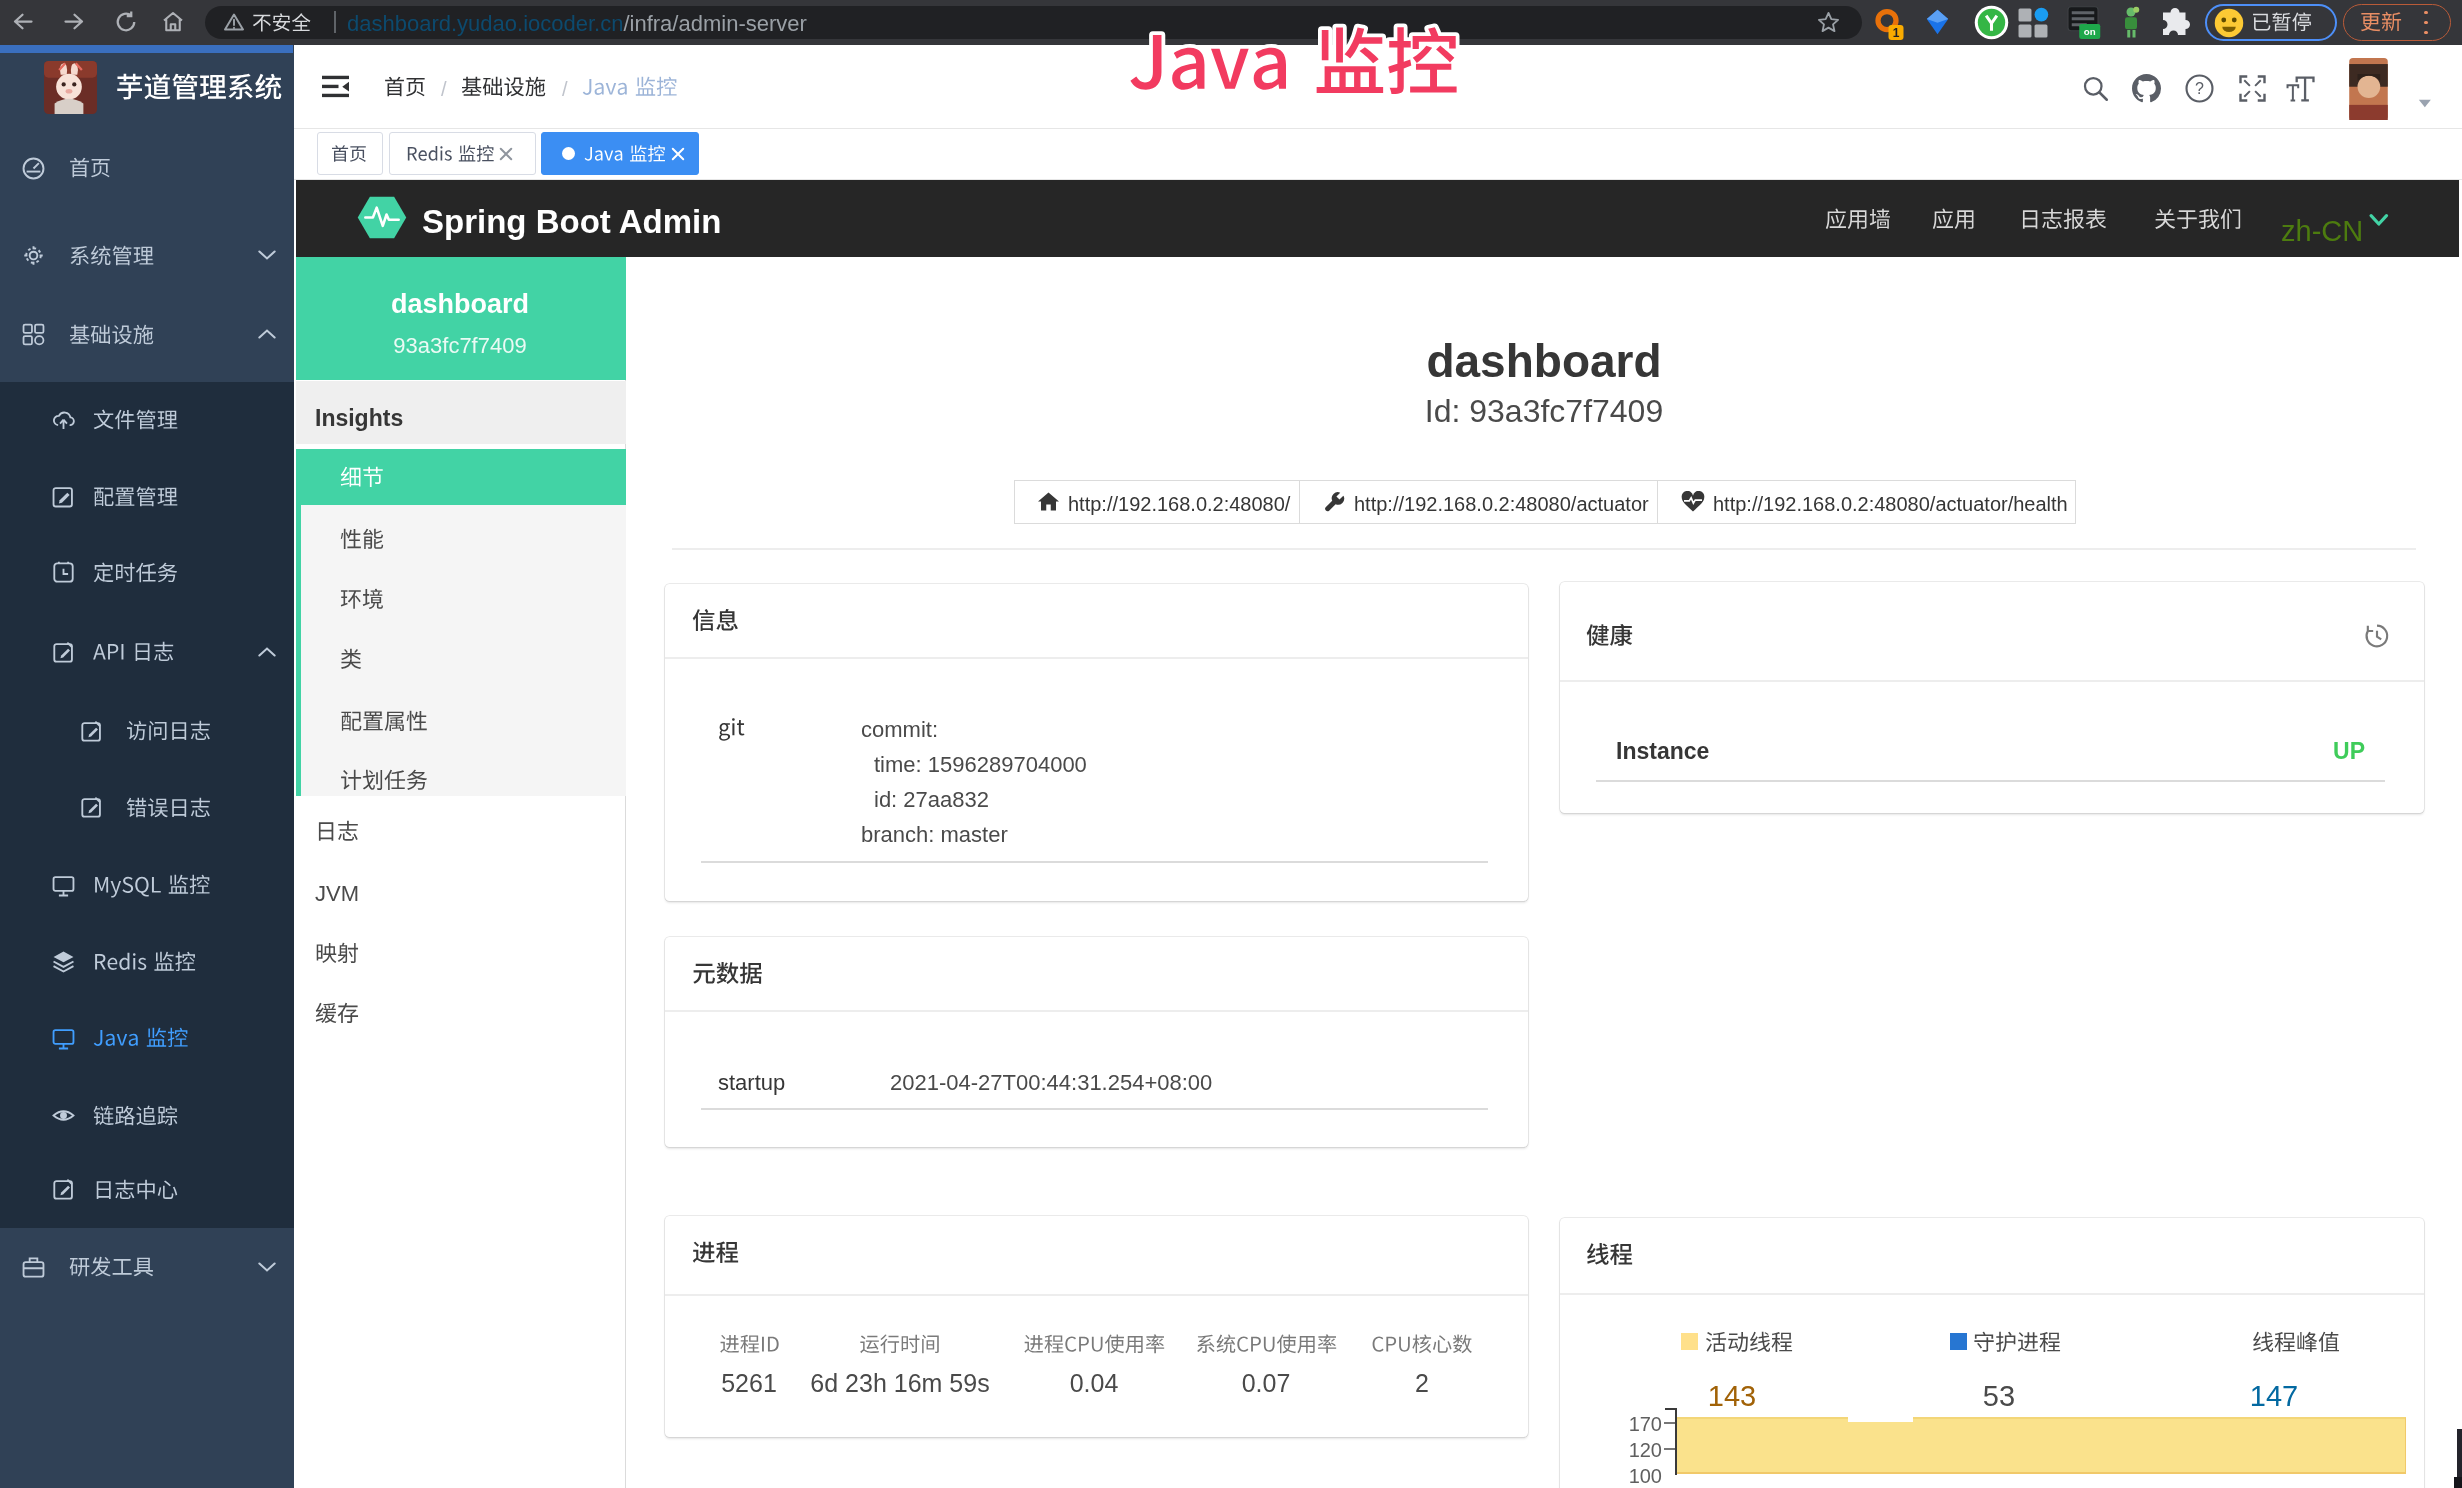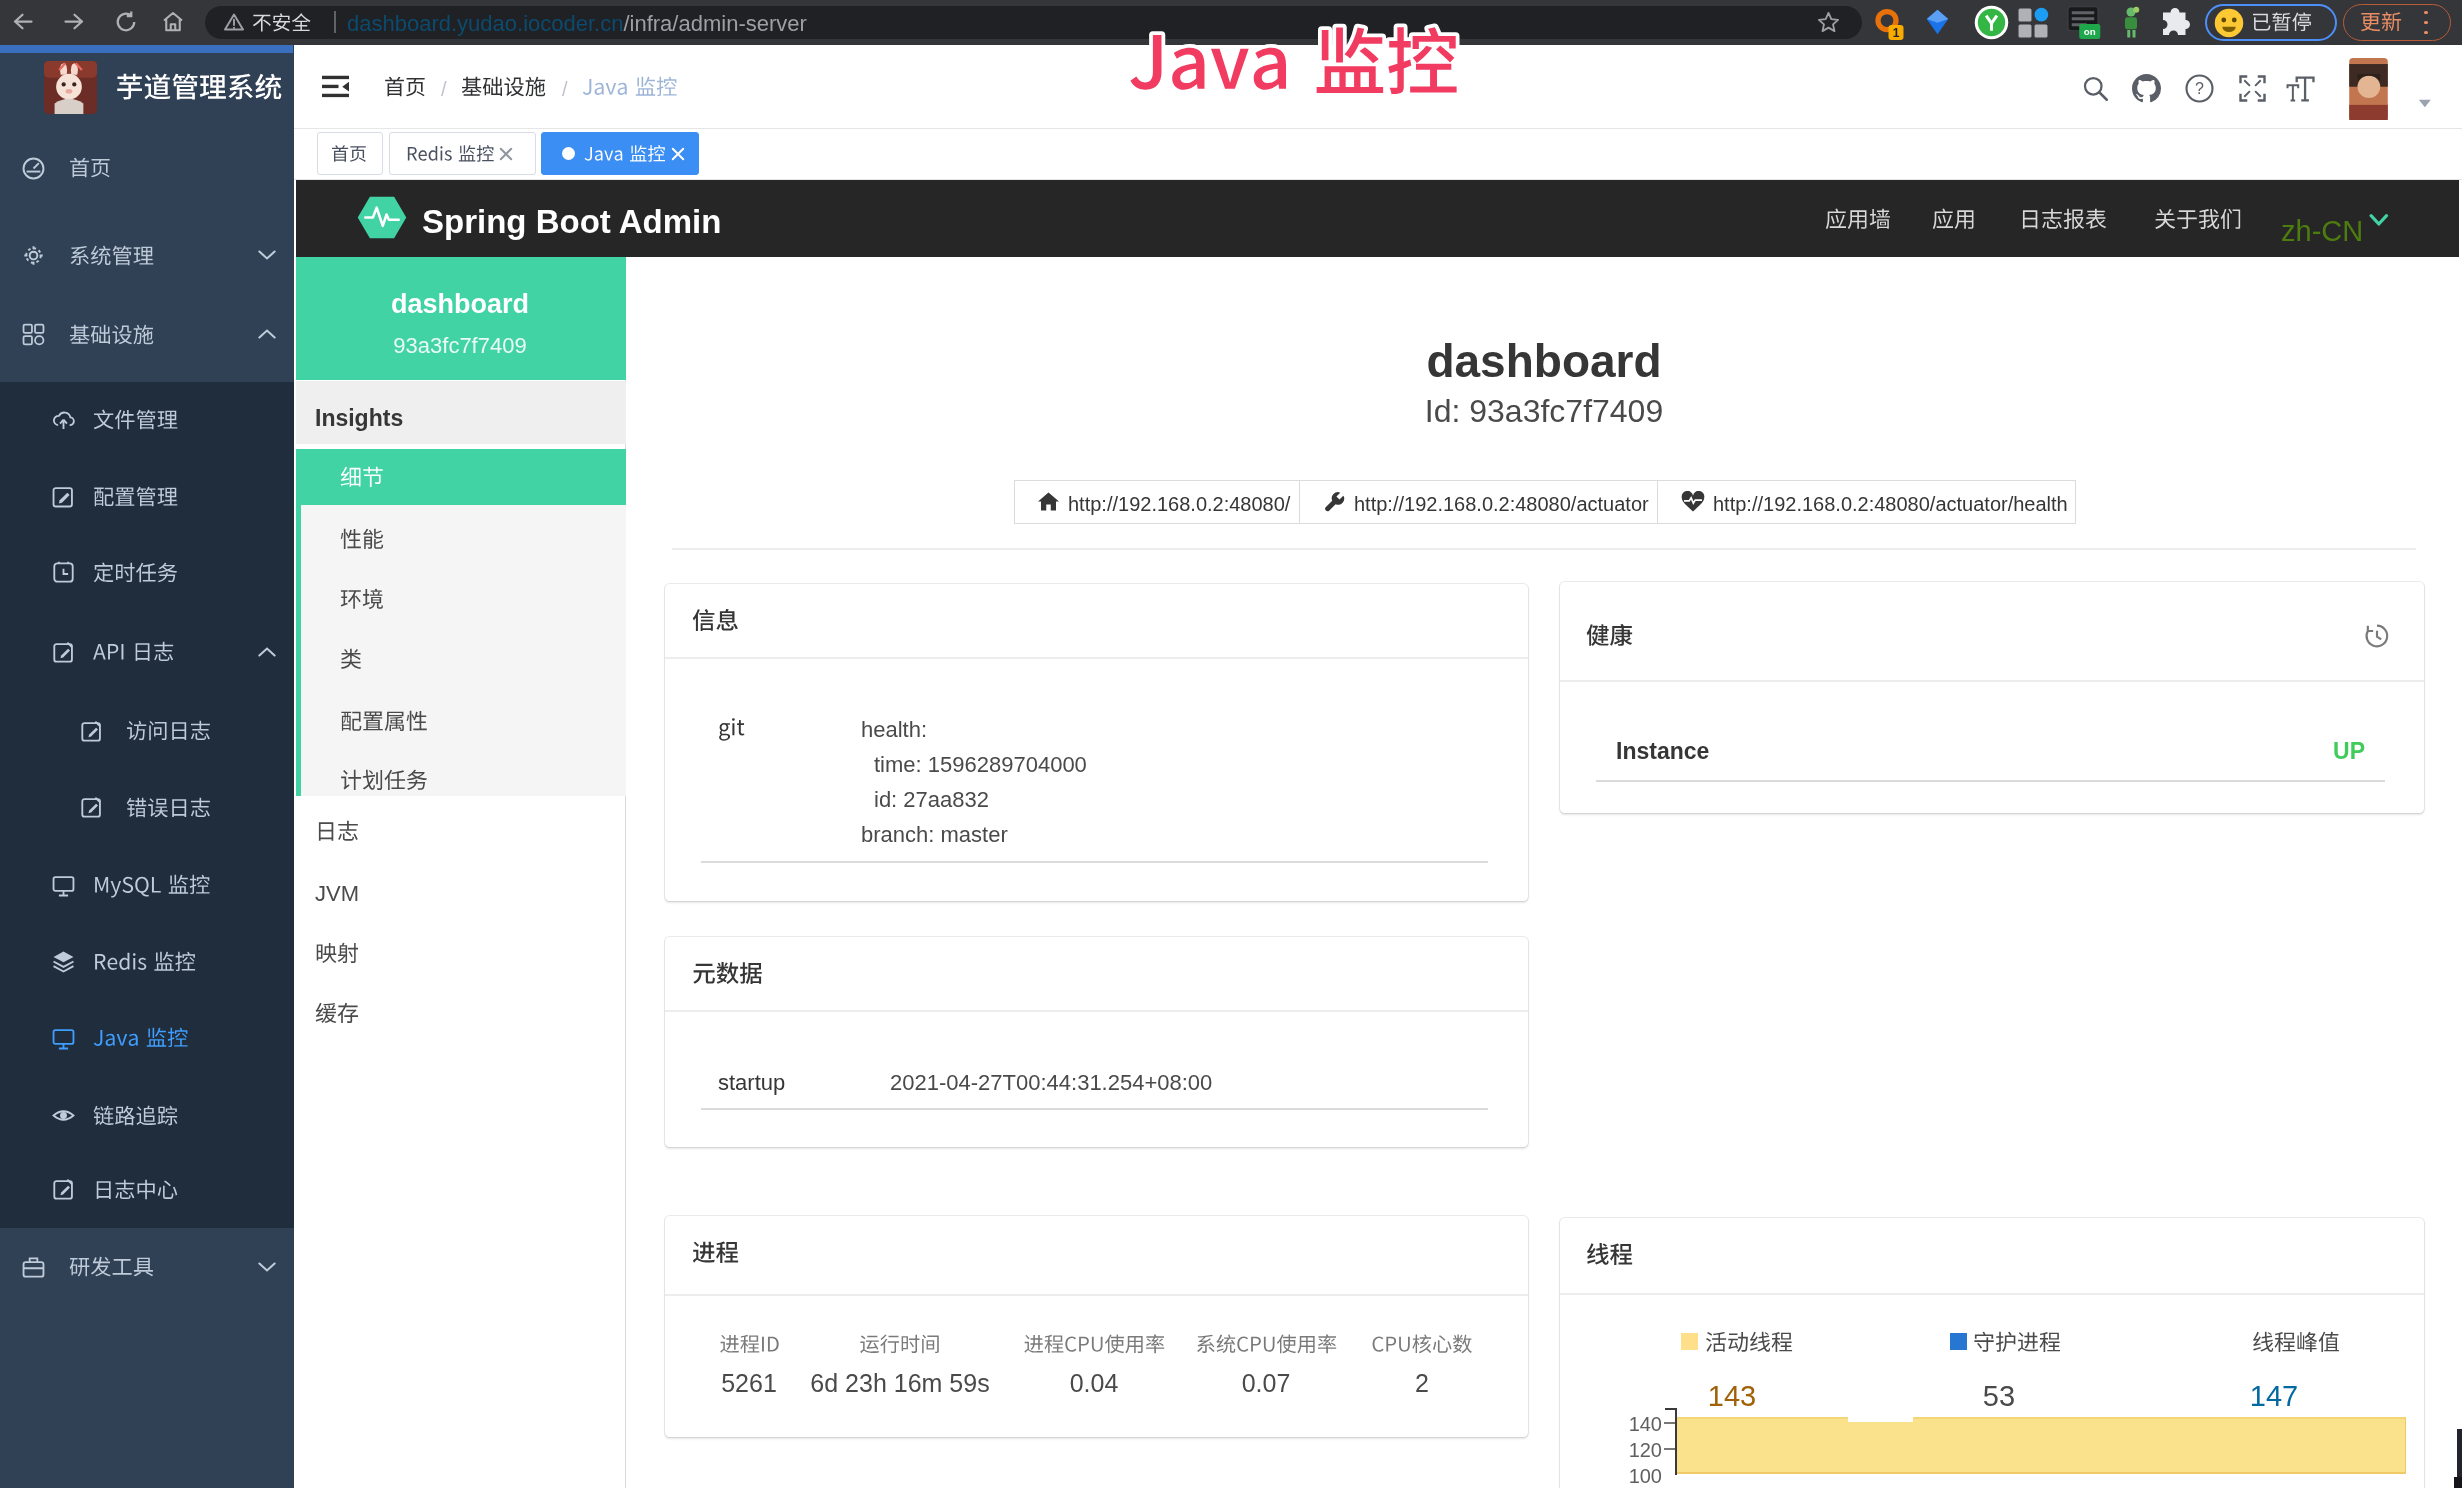--- a/index.html
+++ b/index.html
@@ -367,21 +367,21 @@
 <div style="position:absolute;left:1713px;top:492px;font-size:20px;line-height:24px;color:#363636;font-weight:normal;white-space:nowrap;letter-spacing:0">http://192.168.0.2:48080/actuator/health</div>
 <div style="position:absolute;left:672px;top:548px;width:1744px;height:1.5px;background:#ededed"></div>
 <div style="position:absolute;left:665px;top:584px;width:863px;height:317px;background:#fff;border-radius:4.6px;box-shadow:0 1.5px 2.3px rgba(10,10,10,.1),0 0 0 0.8px rgba(10,10,10,.1)"></div>
 <svg style="position:absolute;left:692px;top:607px;overflow:visible" width="47" height="28" viewBox="0 -29 62 37">
     <path fill="#363636" d="M11.9 -16.6V-14.3H27.2V-16.6ZM11.9 -12.2V-9.8H27.2V-12.2ZM11.4 -7.6V2.6H13.9V1.5H24.9V2.5H27.5V-7.6ZM13.9 -0.9V-5.2H24.9V-0.9ZM16.7 -25.2C17.5 -24 18.4 -22.3 18.9 -21.2H9.6V-18.8H29.5V-21.2H19.3L21.5 -22.1C21.1 -23.2 20.1 -24.9 19.3 -26.2ZM7.7 -26C6.1 -21.5 3.6 -17 0.9 -14C1.4 -13.3 2.2 -11.8 2.4 -11.2C3.3 -12.2 4.2 -13.4 5.1 -14.7V2.7H7.8V-19.4C8.7 -21.3 9.6 -23.3 10.3 -25.3Z M39.6 -16.9H53.1V-14.8H39.6ZM39.6 -12.7H53.1V-10.6H39.6ZM39.6 -21H53.1V-19.1H39.6ZM39 -6.3V-1.6C39 1.2 40 2.1 44 2.1C44.8 2.1 49.7 2.1 50.6 2.1C53.8 2.1 54.7 1.1 55.1 -3.1C54.2 -3.2 53 -3.6 52.4 -4.1C52.2 -1.1 52 -0.6 50.4 -0.6C49.2 -0.6 45.1 -0.6 44.2 -0.6C42.3 -0.6 41.9 -0.7 41.9 -1.6V-6.3ZM54.4 -6C55.8 -4 57.2 -1.3 57.7 0.5L60.5 -0.7C60 -2.5 58.4 -5.1 57 -7.1ZM35.3 -6.6C34.6 -4.6 33.4 -1.9 32.2 -0.2L34.9 1.1C36 -0.7 37.1 -3.5 37.9 -5.5ZM43.9 -7.4C45.4 -6 47.2 -3.9 47.9 -2.5L50.3 -3.9C49.5 -5.2 48 -7 46.5 -8.4H56.1V-23.3H47.2C47.6 -24.1 48.1 -25 48.5 -26L45 -26.5C44.9 -25.6 44.4 -24.4 44.1 -23.3H36.8V-8.4H45.6Z"></path>
   </svg>
 <div style="position:absolute;left:665px;top:657px;width:863px;height:1.5px;background:#ededed"></div>
 <svg style="position:absolute;left:718px;top:714px;overflow:visible" width="26.5" height="26.5" viewBox="0 -28 35 35">
     <path fill="#363636" d="M8 7.2C12.8 7.2 16 4.7 16 1.8C16 -0.8 14.1 -1.9 10.5 -1.9H7.4C5.2 -1.9 4.6 -2.7 4.6 -3.7C4.6 -4.5 5 -5 5.6 -5.5C6.3 -5.2 7.2 -5 7.9 -5C11.2 -5 13.7 -7.1 13.7 -10.5C13.7 -11.8 13.2 -13 12.4 -13.7H15.7V-15.7H10.2C9.6 -16 8.8 -16.2 7.9 -16.2C4.8 -16.2 2.1 -14 2.1 -10.5C2.1 -8.6 3.1 -7.1 4.1 -6.3V-6.2C3.3 -5.6 2.4 -4.6 2.4 -3.2C2.4 -2 3 -1.2 3.8 -0.7V-0.5C2.3 0.4 1.5 1.7 1.5 3C1.5 5.7 4.1 7.2 8 7.2ZM7.9 -6.8C6.1 -6.8 4.6 -8.2 4.6 -10.5C4.6 -12.8 6.1 -14.2 7.9 -14.2C9.8 -14.2 11.3 -12.8 11.3 -10.5C11.3 -8.2 9.8 -6.8 7.9 -6.8ZM8.4 5.4C5.5 5.4 3.8 4.4 3.8 2.7C3.8 1.8 4.3 0.8 5.4 0C6.1 0.2 6.8 0.2 7.4 0.2H10.2C12.2 0.2 13.3 0.8 13.3 2.2C13.3 3.9 11.4 5.4 8.4 5.4Z M19 0H21.7V-15.7H19ZM20.4 -19C21.4 -19 22.1 -19.7 22.1 -20.8C22.1 -21.8 21.4 -22.5 20.4 -22.5C19.3 -22.5 18.6 -21.8 18.6 -20.8C18.6 -19.7 19.3 -19 20.4 -19Z M31.9 0.4C32.9 0.4 34 0.1 34.9 -0.2L34.3 -2.2C33.8 -2 33.1 -1.8 32.5 -1.8C30.7 -1.8 30.1 -2.9 30.1 -4.8V-13.6H34.4V-15.7H30.1V-20.2H27.9L27.6 -15.7L25.1 -15.6V-13.6H27.5V-4.9C27.5 -1.7 28.6 0.4 31.9 0.4Z"></path>
   </svg>
-<div style="position:absolute;left:861px;top:716px;font-size:22px;line-height:27px;color:#4a4a4a;font-weight:normal;white-space:nowrap;letter-spacing:0">health:</div>
+<div style="position:absolute;left:861px;top:716px;font-size:22px;line-height:27px;color:#4a4a4a;font-weight:normal;white-space:nowrap;letter-spacing:0">commit:</div>
 <div style="position:absolute;left:874px;top:751px;font-size:22px;line-height:27px;color:#4a4a4a;font-weight:normal;white-space:nowrap;letter-spacing:0">time: 1596289704000</div>
 <div style="position:absolute;left:874px;top:786px;font-size:22px;line-height:27px;color:#4a4a4a;font-weight:normal;white-space:nowrap;letter-spacing:0">id: 27aa832</div>
 <div style="position:absolute;left:861px;top:821px;font-size:22px;line-height:27px;color:#4a4a4a;font-weight:normal;white-space:nowrap;letter-spacing:0">branch: master</div>
 <div style="position:absolute;left:701px;top:861px;width:787px;height:1.5px;background:#dbdbdb"></div>
 <div style="position:absolute;left:1560px;top:582px;width:864px;height:231px;background:#fff;border-radius:4.6px;box-shadow:0 1.5px 2.3px rgba(10,10,10,.1),0 0 0 0.8px rgba(10,10,10,.1)"></div>
 <svg style="position:absolute;left:1586px;top:622px;overflow:visible" width="47" height="28" viewBox="0 -29 62 37">
     <path fill="#363636" d="M6.2 -26.1C5 -21.7 3.1 -17.2 0.8 -14.3C1.3 -13.6 2 -11.9 2.2 -11.2C2.9 -12.1 3.5 -13.1 4.2 -14.1V2.5H6.7V-19.3C7.5 -21.3 8.2 -23.4 8.8 -25.4ZM16.7 -23.7V-21.6H20.4V-19.6H15.4V-17.4H20.4V-15.3H16.7V-13.1H20.4V-11.2H16.3V-8.9H20.4V-6.9H15.6V-4.6H20.4V-1.2H22.8V-4.6H29.1V-6.9H22.8V-8.9H28.2V-11.2H22.8V-13.1H27.9V-17.4H29.9V-19.6H27.9V-23.7H22.8V-26H20.4V-23.7ZM22.8 -17.4H25.6V-15.3H22.8ZM22.8 -19.6V-21.6H25.6V-19.6ZM9 -11.8C9 -12.1 9.4 -12.4 9.9 -12.6H13.1C12.7 -10.1 12.3 -7.9 11.6 -6C11 -7.2 10.4 -8.5 10 -10.1L7.9 -9.4C8.6 -6.9 9.5 -5 10.5 -3.4C9.5 -1.6 8.3 -0.2 6.9 0.8C7.4 1.1 8.4 2 8.8 2.6C10.1 1.6 11.3 0.3 12.2 -1.4C15.2 1.5 19 2.1 23.5 2.1H29C29.2 1.4 29.6 0.2 30 -0.4C28.6 -0.4 24.7 -0.4 23.6 -0.4C19.7 -0.4 16.1 -1 13.4 -3.7C14.5 -6.5 15.3 -10.1 15.7 -14.7L14.2 -15L13.7 -14.9H12C13.3 -17.3 14.8 -20.3 15.9 -23.3L14.2 -24.4L13.4 -24.1H8.7V-21.5H12.5C11.4 -18.9 10.2 -16.6 9.8 -15.9C9.2 -14.9 8.3 -14.1 7.8 -13.9C8.2 -13.4 8.7 -12.3 9 -11.8Z M38.5 -7.2C40.1 -6.2 42 -4.8 43 -4L44.7 -5.8C43.6 -6.6 41.6 -7.9 40.1 -8.8ZM55.1 -12.9V-10.8H50V-12.9ZM55.1 -15H50V-16.9H55.1ZM45.4 -25.7C45.8 -25.1 46.2 -24.3 46.6 -23.6H34.6V-14.5C34.6 -9.9 34.3 -3.5 31.8 1C32.5 1.2 33.7 2 34.2 2.5C36.9 -2.2 37.4 -9.5 37.4 -14.5V-21H47V-18.9H39.4V-16.9H47V-15H38V-12.9H47V-10.8H39.1V-8.8H47V-5.5C43.3 -4.1 39.5 -2.5 37 -1.7L38.1 0.7L47 -3.2V-0.5C47 0 46.8 0.2 46.3 0.2C45.7 0.2 43.8 0.3 42.1 0.2C42.5 0.9 42.9 1.9 43 2.6C45.6 2.6 47.3 2.6 48.5 2.2C49.5 1.8 50 1.2 50 -0.4V-4.6C52.3 -1.8 55.5 0.2 59.3 1.2C59.6 0.5 60.4 -0.5 61 -1.1C58.5 -1.6 56.2 -2.6 54.3 -3.8C55.9 -4.7 57.7 -5.7 59.3 -6.8L57.1 -8.6C56 -7.6 54 -6.2 52.4 -5.3C51.4 -6.2 50.6 -7.2 50 -8.3V-8.8H57.9V-12.7H60.9V-15.2H57.9V-18.9H50V-21H60.5V-23.6H50C49.5 -24.5 48.9 -25.6 48.3 -26.5Z"></path>
   </svg>
 <svg style="position:absolute;left:2364px;top:623px;" width="26" height="26" viewBox="0 0 34 34">
     <path d="M17 3.5 a13.5 13.5 0 1 1 -12 7 M5 3.5 v7 h7" stroke="#7a7a7a" stroke-width="2.8" fill="none"></path>
@@ -436,21 +436,21 @@
 <div style="position:absolute;left:1732px;top:1378px;font-size:29px;line-height:36px;color:#a16207;font-weight:normal;white-space:nowrap;transform:translateX(-50%);letter-spacing:0">143</div>
 <div style="position:absolute;left:1950px;top:1333px;width:17.4px;height:17.4px;background:#2776d2"></div>
 <svg style="position:absolute;left:1973px;top:1329px;overflow:visible" width="88" height="26.5" viewBox="0 -28 116 35">
     <path fill="#4a4a4a" d="M5.2 -8.4C7.1 -6.5 9.1 -3.9 9.9 -2.1L11.8 -3.4C10.9 -5.1 8.8 -7.7 7 -9.4ZM17.7 -17.2V-13.1H1.7V-10.9H17.7V-0.7C17.7 -0.2 17.5 -0.1 16.9 -0C16.3 0 14.2 0 12.1 -0.1C12.4 0.6 12.8 1.5 12.9 2.1C15.7 2.1 17.5 2.1 18.5 1.7C19.5 1.4 19.9 0.8 19.9 -0.7V-10.9H27.3V-13.1H19.9V-17.2ZM12.5 -24C13.1 -23 13.6 -21.8 14 -20.9H2.4V-15.1H4.6V-18.8H24.2V-15.1H26.5V-20.9H16.4C16.1 -21.9 15.3 -23.4 14.6 -24.5Z M34.5 -24.3V-18.5H30.6V-16.4H34.5V-10.2C32.8 -9.7 31.3 -9.3 30.1 -9L30.7 -6.8L34.5 -7.9V-0.4C34.5 0 34.3 0.1 33.9 0.1C33.6 0.1 32.4 0.1 31.1 0.1C31.4 0.7 31.6 1.7 31.7 2.2C33.7 2.2 34.8 2.1 35.6 1.8C36.3 1.5 36.6 0.8 36.6 -0.4V-8.6L40.1 -9.7L39.8 -11.7L36.6 -10.8V-16.4H39.9V-18.5H36.6V-24.3ZM46.1 -23.5C47.2 -22.2 48.3 -20.5 48.8 -19.3H42V-11.6C42 -7.7 41.6 -2.7 38.4 0.8C38.9 1.2 39.8 1.9 40.1 2.4C43.1 -0.9 43.9 -5.7 44.1 -9.8H53.7V-7.9H55.8V-19.3H48.9L50.9 -20.2C50.3 -21.3 49.2 -23 48.1 -24.3ZM53.7 -11.8H44.1V-17.4H53.7Z M60.3 -22.6C61.9 -21.1 63.9 -19 64.8 -17.7L66.5 -19.1C65.5 -20.3 63.5 -22.3 61.9 -23.8ZM78.9 -23.8V-19.1H74.1V-23.8H71.9V-19.1H67.8V-17H71.9V-13.6L71.9 -11.8H67.7V-9.7H71.7C71.2 -7.5 70.3 -5.4 68.1 -3.7C68.6 -3.4 69.4 -2.6 69.7 -2.1C72.2 -4.1 73.4 -6.9 73.8 -9.7H78.9V-2.3H81.1V-9.7H85.4V-11.8H81.1V-17H84.8V-19.1H81.1V-23.8ZM74.1 -17H78.9V-11.8H74L74.1 -13.6ZM65.6 -13.9H59.5V-11.8H63.5V-3.5C62.1 -3 60.6 -1.7 59.1 -0.1L60.6 1.9C62.1 -0.1 63.5 -1.8 64.5 -1.8C65.1 -1.8 66 -0.8 67.3 -0.1C69.3 1.2 71.7 1.5 75.3 1.5C78 1.5 83.3 1.4 85.3 1.2C85.3 0.6 85.7 -0.4 86 -1C83.1 -0.7 78.8 -0.5 75.3 -0.5C72.1 -0.5 69.6 -0.7 67.7 -1.9C66.8 -2.5 66.1 -3 65.6 -3.3Z M102.4 -21.3H111.2V-15.9H102.4ZM100.4 -23.1V-14H113.3V-23.1ZM100 -6.1V-4.2H105.7V-0.4H98V1.5H114.9V-0.4H107.8V-4.2H113.7V-6.1H107.8V-9.6H114.3V-11.5H99.3V-9.6H105.7V-6.1ZM97.5 -24C95.3 -23 91.5 -22.1 88.2 -21.6C88.5 -21.1 88.8 -20.4 88.9 -19.9C90.2 -20.1 91.7 -20.4 93.1 -20.6V-16.2H88.4V-14.2H92.9C91.7 -10.8 89.7 -7 87.8 -5C88.2 -4.5 88.7 -3.6 88.9 -3C90.4 -4.8 92 -7.7 93.1 -10.6V2.3H95.3V-10.2C96.3 -9 97.4 -7.5 97.9 -6.6L99.2 -8.4C98.7 -9 96.1 -11.6 95.3 -12.4V-14.2H98.9V-16.2H95.3V-21.1C96.7 -21.5 97.9 -21.8 99 -22.3Z"></path>
   </svg>
 <div style="position:absolute;left:1999px;top:1378px;font-size:29px;line-height:36px;color:#4a4a4a;font-weight:normal;white-space:nowrap;transform:translateX(-50%);letter-spacing:0">53</div>
 <svg style="position:absolute;left:2252px;top:1329px;overflow:visible" width="88" height="26.5" viewBox="0 -28 116 35">
     <path fill="#4a4a4a" d="M1.6 -1.6 2 0.5C4.7 -0.3 8.2 -1.3 11.5 -2.3L11.2 -4.2C7.7 -3.2 4 -2.1 1.6 -1.6ZM20.4 -22.6C21.9 -21.9 23.7 -20.8 24.6 -20L25.9 -21.3C25 -22.1 23.1 -23.2 21.7 -23.8ZM2.1 -12.3C2.5 -12.5 3.2 -12.6 6.7 -13.1C5.5 -11.2 4.3 -9.8 3.8 -9.2C2.9 -8.1 2.2 -7.4 1.6 -7.3C1.8 -6.7 2.1 -5.7 2.3 -5.3C2.9 -5.6 3.9 -5.9 11.1 -7.4C11.1 -7.8 11.1 -8.6 11.1 -9.2L5.4 -8.2C7.6 -10.8 9.8 -14 11.6 -17.2L9.8 -18.3C9.3 -17.2 8.6 -16.1 8 -15.1L4.3 -14.7C6 -17.1 7.7 -20.3 9 -23.3L6.9 -24.3C5.8 -20.8 3.7 -17.1 3 -16.1C2.4 -15.1 1.9 -14.5 1.4 -14.3C1.6 -13.7 2 -12.7 2.1 -12.3ZM25.7 -10.1C24.6 -8.3 23 -6.6 21.1 -5.2C20.6 -6.7 20.2 -8.6 20 -10.6L27.3 -12L27 -13.9L19.7 -12.6C19.5 -13.8 19.4 -15.1 19.3 -16.4L26.5 -17.5L26.2 -19.4L19.2 -18.4C19.1 -20.3 19.1 -22.3 19.1 -24.4H16.9C17 -22.2 17 -20.1 17.1 -18.1L12.6 -17.4L12.9 -15.4L17.3 -16.1C17.3 -14.8 17.5 -13.5 17.6 -12.2L12 -11.2L12.3 -9.2L17.9 -10.2C18.2 -7.8 18.7 -5.7 19.3 -3.9C16.8 -2.2 14 -0.9 11 0C11.6 0.5 12.1 1.3 12.4 1.8C15.1 0.8 17.7 -0.4 20 -1.9C21.2 0.7 22.8 2.2 24.9 2.2C26.9 2.2 27.5 1.3 27.9 -2C27.4 -2.2 26.7 -2.6 26.3 -3.1C26.2 -0.6 25.9 0.1 25.1 0.1C23.8 0.1 22.7 -1.1 21.8 -3.2C24.1 -4.9 26.1 -7 27.6 -9.3Z M44.4 -21.3H53.2V-15.9H44.4ZM42.4 -23.1V-14H55.3V-23.1ZM42 -6.1V-4.2H47.7V-0.4H40V1.5H56.9V-0.4H49.8V-4.2H55.7V-6.1H49.8V-9.6H56.3V-11.5H41.3V-9.6H47.7V-6.1ZM39.5 -24C37.3 -23 33.5 -22.1 30.2 -21.6C30.5 -21.1 30.8 -20.4 30.9 -19.9C32.2 -20.1 33.7 -20.4 35.1 -20.6V-16.2H30.4V-14.2H34.9C33.7 -10.8 31.7 -7 29.8 -5C30.2 -4.5 30.7 -3.6 30.9 -3C32.4 -4.8 34 -7.7 35.1 -10.6V2.3H37.3V-10.2C38.3 -9 39.4 -7.5 39.9 -6.6L41.2 -8.4C40.7 -9 38.1 -11.6 37.3 -12.4V-14.2H40.9V-16.2H37.3V-21.1C38.7 -21.5 39.9 -21.8 41 -22.3Z M75.3 -20.2H80.9C80.2 -18.8 79.1 -17.5 77.8 -16.4C76.6 -17.5 75.7 -18.6 75 -19.8ZM75.3 -24.4C74.1 -21.4 71.8 -18.8 69.3 -17.1C69.7 -16.8 70.5 -15.9 70.7 -15.5C71.8 -16.3 72.8 -17.2 73.7 -18.2C74.4 -17.2 75.3 -16.2 76.3 -15.2C74.1 -13.7 71.6 -12.6 69.1 -12C69.5 -11.6 70 -10.8 70.2 -10.3C72.9 -11.1 75.5 -12.3 77.8 -13.9C79.7 -12.6 82 -11.4 84.6 -10.7C84.9 -11.2 85.5 -12.1 86 -12.5C83.4 -13.1 81.2 -14.1 79.4 -15.3C81.3 -16.9 82.8 -19 83.8 -21.4L82.4 -22L82 -22H76.4C76.7 -22.6 77.1 -23.2 77.3 -23.8ZM76.6 -12.1V-10.2H71.3V-8.5H76.6V-6.6H71.4V-5H76.6V-2.8H70.1V-1.1H76.6V2.3H78.7V-1.1H85.2V-2.8H78.7V-5H84V-6.6H78.7V-8.5H84.1V-10.2H78.7V-12.1ZM63.6 -24.1V-3.6L61.7 -3.4V-19.5H60V-1.5L67.2 -2.1V-1H68.8V-19.5H67.2V-3.9L65.3 -3.7V-24.1Z M104.4 -24.4C104.3 -23.5 104.1 -22.4 104 -21.4H96.5V-19.5H103.6C103.5 -18.5 103.3 -17.5 103.1 -16.8H98.1V-0.4H95.3V1.5H114.8V-0.4H112.2V-16.8H105.1C105.3 -17.5 105.5 -18.5 105.7 -19.5H113.9V-21.4H106.2L106.7 -24.2ZM100 -0.4V-2.8H110.2V-0.4ZM100 -11H110.2V-8.5H100ZM100 -12.6V-15.1H110.2V-12.6ZM100 -6.9H110.2V-4.4H100ZM94.7 -24.3C93.1 -19.9 90.6 -15.6 87.9 -12.8C88.3 -12.2 88.9 -11.1 89.1 -10.6C90 -11.5 90.8 -12.6 91.6 -13.8V2.3H93.6V-17.1C94.8 -19.2 95.8 -21.4 96.7 -23.7Z"></path>
   </svg>
 <div style="position:absolute;left:2274px;top:1378px;font-size:29px;line-height:36px;color:#0369a1;font-weight:normal;white-space:nowrap;transform:translateX(-50%);letter-spacing:0">147</div>
-<div style="position:absolute;left:1662px;top:1412px;font-size:20px;line-height:24px;color:#5f5f5f;font-weight:normal;white-space:nowrap;transform:translateX(-100%);letter-spacing:0">140</div>
+<div style="position:absolute;left:1662px;top:1412px;font-size:20px;line-height:24px;color:#5f5f5f;font-weight:normal;white-space:nowrap;transform:translateX(-100%);letter-spacing:0">170</div>
 <div style="position:absolute;left:1662px;top:1438px;font-size:20px;line-height:24px;color:#5f5f5f;font-weight:normal;white-space:nowrap;transform:translateX(-100%);letter-spacing:0">120</div>
 <div style="position:absolute;left:1662px;top:1464px;font-size:20px;line-height:24px;color:#5f5f5f;font-weight:normal;white-space:nowrap;transform:translateX(-100%);letter-spacing:0">100</div>
 <div style="position:absolute;left:1664px;top:1422px;width:10.6px;height:1.5px;background:#777"></div>
 <div style="position:absolute;left:1664px;top:1448px;width:10.6px;height:1.5px;background:#777"></div>
 <div style="position:absolute;left:1675px;top:1408px;width:1.5px;height:67px;background:#3a3a3a"></div>
 <div style="position:absolute;left:1665px;top:1408px;width:11.4px;height:1.5px;background:#3a3a3a"></div>
 <div style="position:absolute;left:1677px;top:1417px;width:729px;height:57px;background:#fae28c;border-top:2.3px solid #f3d678;border-bottom:2.3px solid #f1c969;border-right:1.5px solid #f1c969"></div>
 <div style="position:absolute;left:1848px;top:1415px;width:65px;height:6.8px;background:#fff"></div>
 <svg style="position:absolute;left:1128px;top:16px;overflow:visible" width="331" height="91" viewBox="0 -96 436 120">
     <path fill="none" stroke="#ffffff" stroke-width="10" stroke-linejoin="round" d="M23.3 1.3C37.7 1.3 43.9 -8.9 43.9 -21.7V-70.8H32.6V-22.7C32.6 -12.4 29.2 -8.4 22.1 -8.4C17.6 -8.4 13.6 -10.8 10.7 -16.1L2.9 -10.5C7.3 -2.7 13.8 1.3 23.3 1.3Z M73.5 1.3C79.9 1.3 85.5 -1.9 90.3 -6H90.7L91.6 0H100.6V-31.8C100.6 -45.9 94.6 -54.1 81.4 -54.1C73 -54.1 65.6 -50.7 60.1 -47.2L64.2 -39.7C68.7 -42.6 73.9 -45.1 79.5 -45.1C87.3 -45.1 89.5 -39.7 89.6 -33.7C67.6 -31.3 58 -25.4 58 -14C58 -4.7 64.4 1.3 73.5 1.3ZM76.9 -7.5C72.2 -7.5 68.6 -9.6 68.6 -14.9C68.6 -20.7 73.9 -24.8 89.6 -26.6V-13.7C85.2 -9.7 81.5 -7.5 76.9 -7.5Z M127.8 0H140.7L158.9 -52.9H148.1L139.1 -24.4C137.7 -19.2 136 -13.8 134.5 -8.6H134.1C132.6 -13.8 131 -19.2 129.5 -24.4L120.5 -52.9H109.2Z M181.1 1.3C187.4 1.3 193.1 -1.9 197.9 -6H198.2L199.1 0H208.1V-31.8C208.1 -45.9 202.1 -54.1 188.9 -54.1C180.5 -54.1 173.1 -50.7 167.6 -47.2L171.7 -39.7C176.3 -42.6 181.4 -45.1 187 -45.1C194.8 -45.1 197 -39.7 197.1 -33.7C175.1 -31.3 165.5 -25.4 165.5 -14C165.5 -4.7 171.9 1.3 181.1 1.3ZM184.4 -7.5C179.7 -7.5 176.2 -9.6 176.2 -14.9C176.2 -20.7 181.4 -24.8 197.1 -26.6V-13.7C192.8 -9.7 189 -7.5 184.4 -7.5Z M305.1 -50C311.5 -45.1 319.4 -38.2 323 -33.7L330.3 -39.1C326.4 -43.6 318.4 -50.2 312.1 -54.7ZM274.2 -80.8V-34.7H283.2V-80.8ZM255.3 -77.6V-37.5H264.1V-77.6ZM302.5 -80.8C299.1 -66.9 293.2 -53.7 285.3 -45.4C287.4 -44.2 291.2 -41.4 292.7 -39.9C297.2 -45.1 301.2 -51.8 304.6 -59.5H335.1V-67.9H307.9C309.1 -71.5 310.3 -75.3 311.2 -79.1ZM259 -29.6V-2.5H248.5V5.7H336.2V-2.5H326.4V-29.6ZM267.5 -2.5V-21.9H278.5V-2.5ZM286.8 -2.5V-21.9H297.9V-2.5ZM306.3 -2.5V-21.9H317.5V-2.5Z M406 -51.9C412.1 -46.7 420.4 -39.3 424.3 -34.8L430.1 -40.9C425.9 -45.1 417.4 -52.1 411.5 -57.1ZM393.1 -56.8C388.8 -51 381.9 -44.9 375.3 -41C376.9 -39.3 379.6 -35.6 380.6 -33.9C387.6 -38.8 395.7 -46.6 400.9 -54ZM355 -81.1V-63.1H344.2V-54.6H355V-32.9C350.5 -31.5 346.4 -30.1 343 -29.2L344.9 -20.4L355 -23.9V-3.1C355 -1.7 354.5 -1.3 353.4 -1.3C352.2 -1.3 348.7 -1.3 344.8 -1.4C345.9 1 347 4.8 347.2 6.9C353.4 7 357.3 6.7 359.9 5.3C362.5 3.8 363.4 1.5 363.4 -3.1V-26.9L373.4 -30.6L371.9 -38.7L363.4 -35.7V-54.6H372.6V-63.1H363.4V-81.1ZM371.8 -3.1V4.9H433.1V-3.1H407.2V-25H426.1V-33H379.5V-25H398.1V-3.1ZM395.6 -79.2C397 -76.3 398.4 -72.8 399.6 -69.7H375.1V-52.6H383.3V-61.9H423.3V-53.3H431.9V-69.7H409.2C408.1 -73.1 406.1 -77.7 404.3 -81.2Z"></path>

